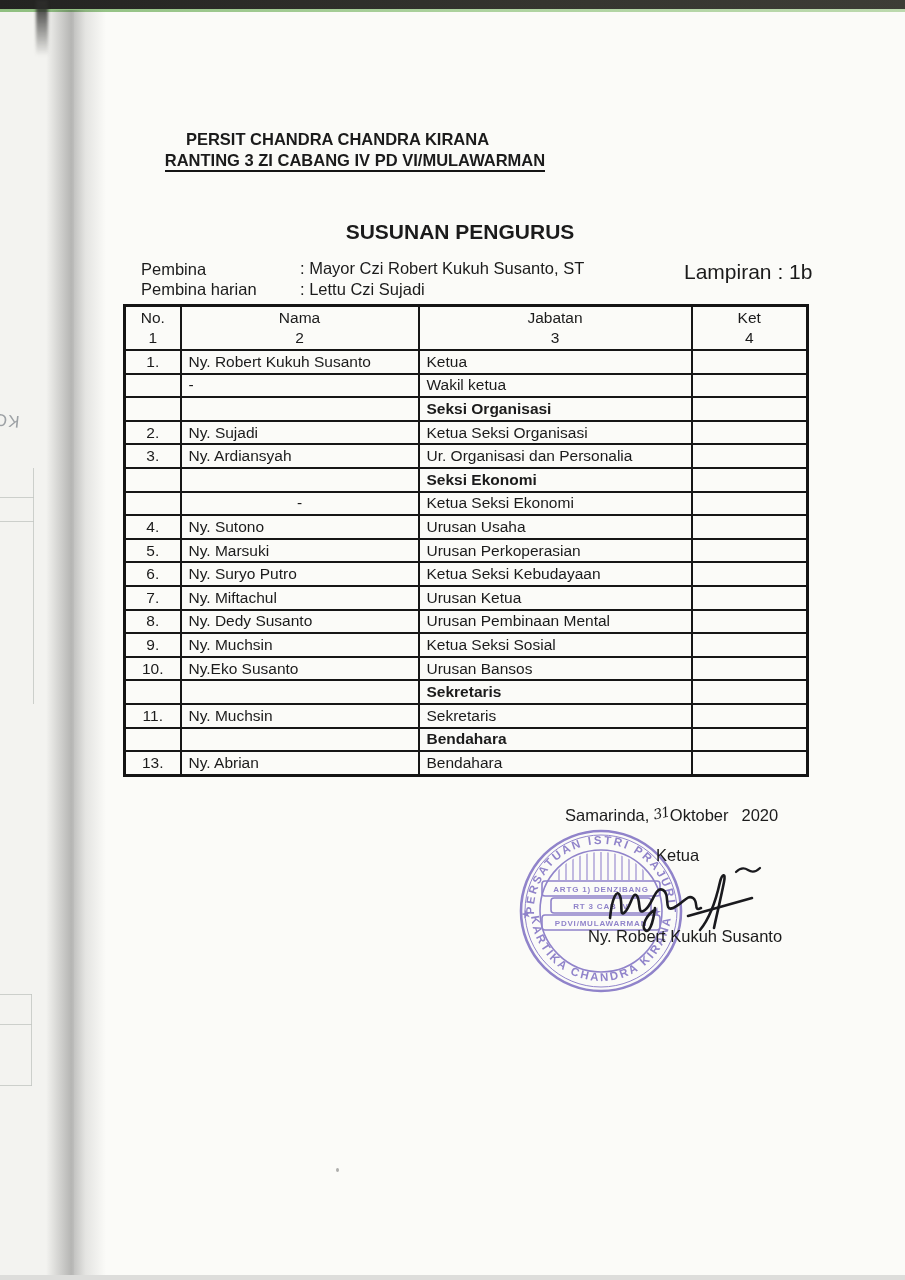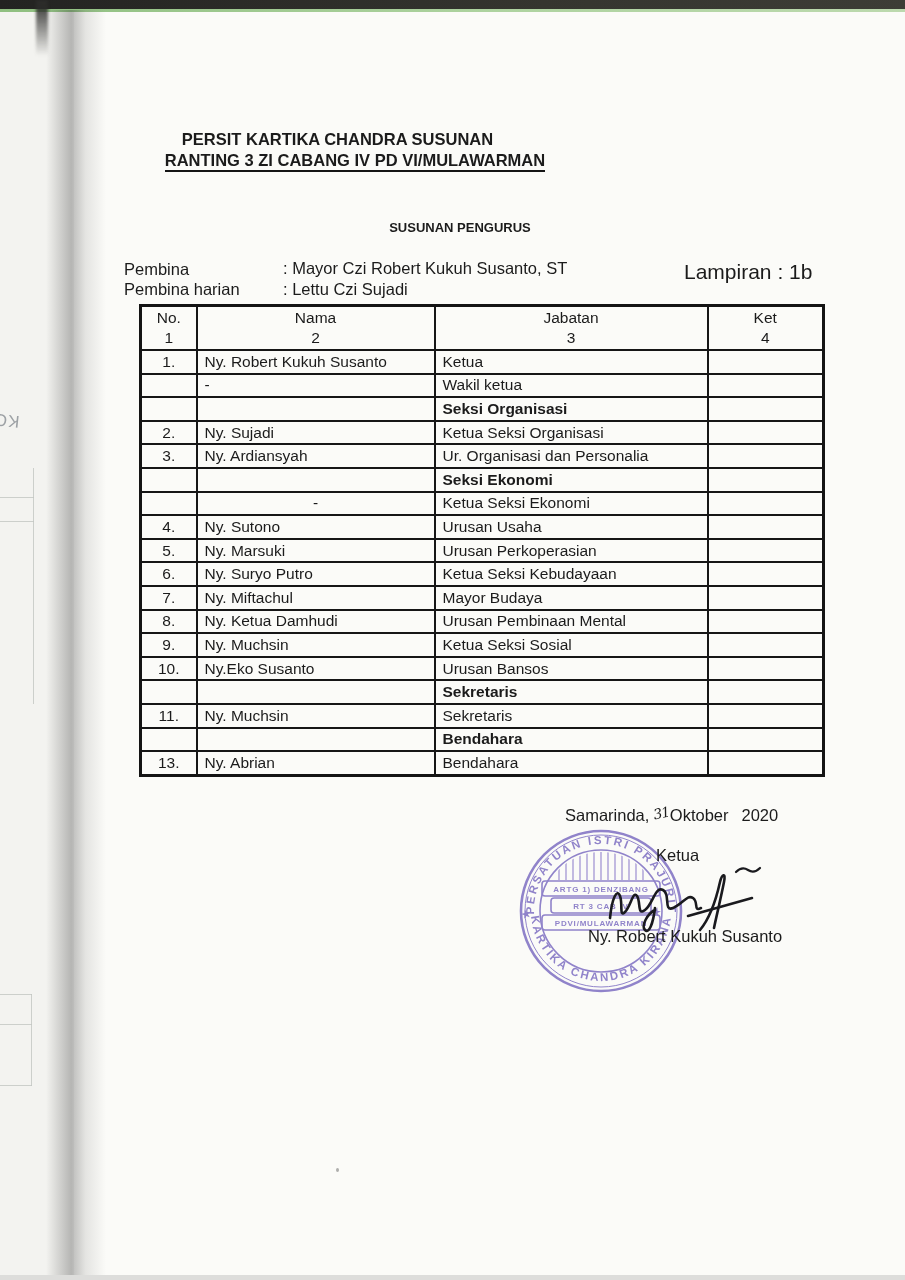--- a/index.html
+++ b/index.html
@@ -30,30 +30,30 @@
   .gl-h2{left:0;top:521px;width:34px;height:1px;}
   .gl-v2{left:31px;top:994px;width:1px;height:92px;}
   .gl-h3{left:0;top:994px;width:32px;height:1px;}
   .gl-h4{left:0;top:1024px;width:32px;height:1px;}
   .gl-h5{left:0;top:1085px;width:32px;height:1px;}
   .speck{left:336px;top:1168px;width:3px;height:4px;background:#9b9b98;border-radius:50%;opacity:.8;}
 
   
   .letterhead{left:110px;top:129px;width:455px;text-align:center;font-weight:bold;font-size:16.5px;line-height:20.5px;}
   .letterhead .u{border-bottom:2.5px solid #151515;display:inline-block;line-height:19px;margin-left:35px;}
-  .doc-title{left:300px;top:220px;width:320px;text-align:center;font-weight:bold;font-size:13px;}
-
-  
-  .pre-label{font-size:16.5px;}
+  .doc-title{left:300px;top:220px;width:320px;text-align:center;font-weight:bold;font-size:21px;}
+
+  
+  .pre-label{font-size:16.5px;margin-left:17px;}
   .p1l{left:124px;top:260px;} .p1v{left:283px;top:259px;text-align:right;}
   .p2l{left:124px;top:280px;} .p2v{left:283px;top:280px;}
   .lampiran{left:684px;top:260px;font-size:21px;}
 
   
-  .tbl-wrap{left:123px;top:304px;margin-left:16px;}
+  .tbl-wrap{left:123px;top:304px;}
   table{border-collapse:collapse;table-layout:fixed;width:683px;background:transparent;}
   col.c-no{width:56px;} col.c-nama{width:238px;} col.c-jab{width:273px;} col.c-ket{width:116px;}
   th,td{border:2px solid #161616;font-size:15.5px;font-weight:normal;padding:0 7px;overflow:hidden;white-space:nowrap;}
   thead th{height:42px;text-align:center;padding:0;}
   thead .h-title,thead .h-num{line-height:20px;}
   tbody td{height:21.6px;line-height:20px;}
   td.no{text-align:center;padding:0 2px;}
   td.nama{text-align:left;}
   td.nama.center{text-align:center;}
   td.jab{text-align:left;}
@@ -88,21 +88,21 @@
 <div class="abs ghost-line gl-v1"></div>
 <div class="abs ghost-line gl-h1"></div>
 <div class="abs ghost-line gl-h2"></div>
 <div class="abs ghost-line gl-v2"></div>
 <div class="abs ghost-line gl-h3"></div>
 <div class="abs ghost-line gl-h4"></div>
 <div class="abs ghost-line gl-h5"></div>
 <div class="abs speck"></div>
 
 <div class="abs letterhead">
-  <div>PERSIT KARTIKA CHANDRA SUSUNAN</div>
+  <div>PERSIT CHANDRA CHANDRA KIRANA</div>
   <div><span class="u">RANTING 3 ZI CABANG IV PD VI/MULAWARMAN</span></div>
 </div>
 
 <div class="abs doc-title">SUSUNAN PENGURUS</div>
 
 <div class="abs pre-label p1l">Pembina</div>
 <div class="abs pre-label p1v">:  Mayor Czi Robert Kukuh Susanto, ST</div>
 <div class="abs pre-label p2l">Pembina harian</div>
 <div class="abs pre-label p2v">:  Lettu Czi Sujadi</div>
 <div class="abs lampiran">Lampiran : 1b</div>
@@ -192,26 +192,26 @@
         </tr>
         <tr>
           <td class="no">6.</td>
           <td class="nama">Ny. Suryo Putro</td>
           <td class="jab">Ketua Seksi Kebudayaan</td>
           <td class="ket"></td>
         </tr>
         <tr>
           <td class="no">7.</td>
           <td class="nama">Ny. Miftachul</td>
-          <td class="jab">Mayor  Budaya</td>
+          <td class="jab">Urusan  Ketua</td>
           <td class="ket"></td>
         </tr>
         <tr>
           <td class="no">8.</td>
-          <td class="nama">Ny. Ketua Damhudi</td>
+          <td class="nama">Ny. Dedy Susanto</td>
           <td class="jab">Urusan Pembinaan Mental</td>
           <td class="ket"></td>
         </tr>
         <tr>
           <td class="no">9.</td>
           <td class="nama">Ny. Muchsin</td>
           <td class="jab">Ketua Seksi Sosial</td>
           <td class="ket"></td>
         </tr>
         <tr>

